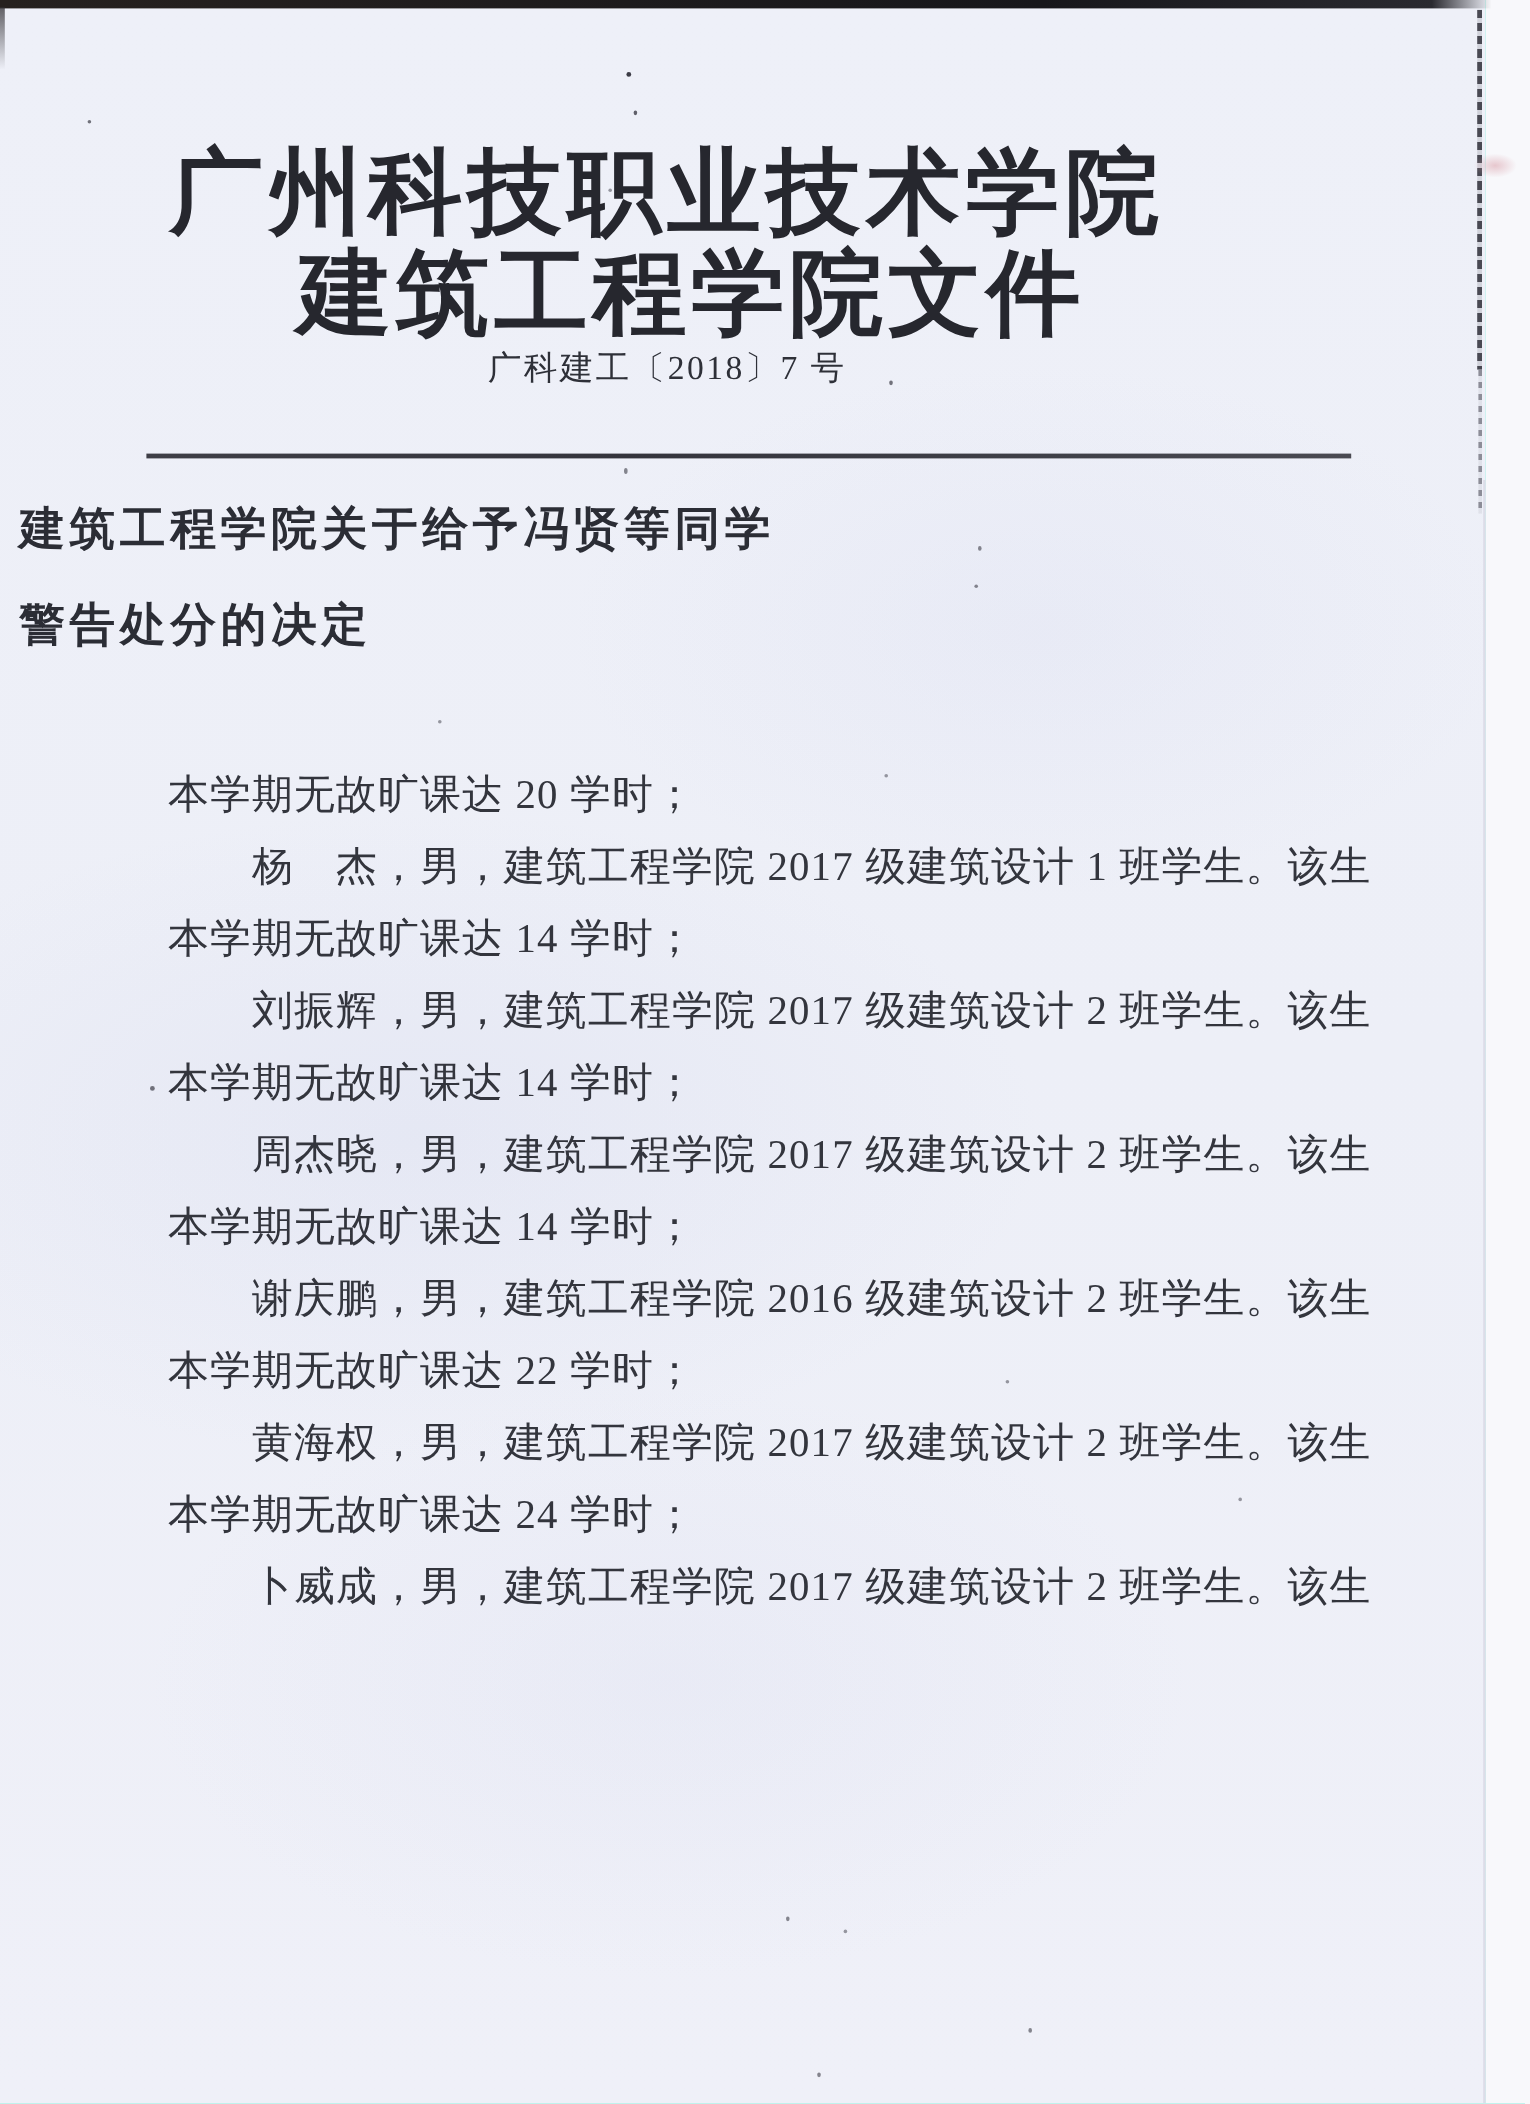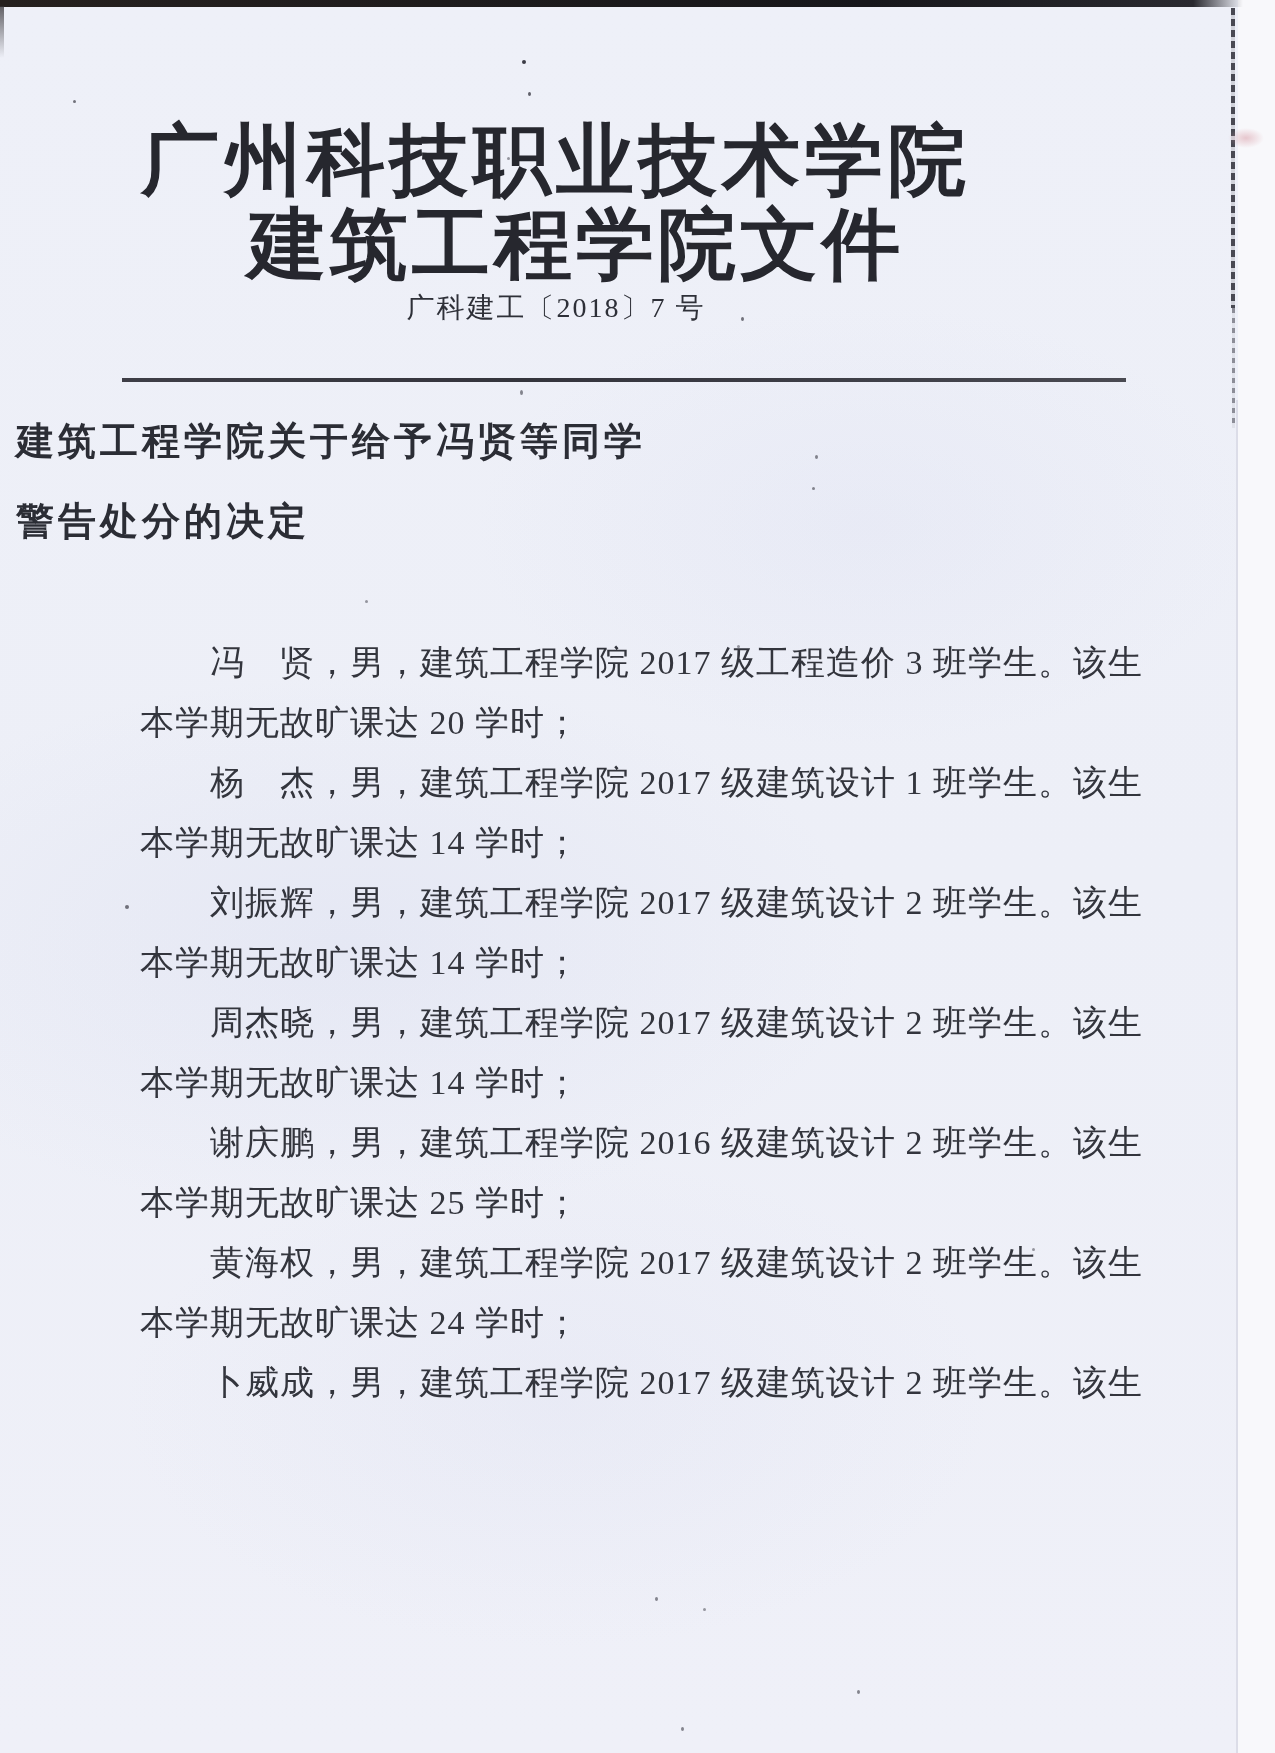--- a/index.html
+++ b/index.html
@@ -145,28 +145,27 @@
 
   <div class="center-band org1">广州科技职业技术学院</div>
   <div class="center-band org2">建筑工程学院文件</div>
   <div class="center-band docnum">广科建工〔2018〕7 号</div>
   <div class="rule"></div>
 
   <div class="title-line title1">建筑工程学院关于给予冯贤等同学</div>
   <div class="title-line title2">警告处分的决定</div>
 
   <div class="body-text">
-    <div class="line indent">冯　贤，男，建筑工程学院 2017 级工程造价 3 班学生。该生</div>
     <div class="line">本学期无故旷课达 20 学时；</div>
     <div class="line indent">杨　杰，男，建筑工程学院 2017 级建筑设计 1 班学生。该生</div>
     <div class="line">本学期无故旷课达 14 学时；</div>
     <div class="line indent">刘振辉，男，建筑工程学院 2017 级建筑设计 2 班学生。该生</div>
     <div class="line">本学期无故旷课达 14 学时；</div>
     <div class="line indent">周杰晓，男，建筑工程学院 2017 级建筑设计 2 班学生。该生</div>
     <div class="line">本学期无故旷课达 14 学时；</div>
     <div class="line indent">谢庆鹏，男，建筑工程学院 2016 级建筑设计 2 班学生。该生</div>
-    <div class="line">本学期无故旷课达 25 学时；</div>
+    <div class="line">本学期无故旷课达 22 学时；</div>
     <div class="line indent">黄海权，男，建筑工程学院 2017 级建筑设计 2 班学生。该生</div>
     <div class="line">本学期无故旷课达 24 学时；</div>
     <div class="line indent">卜威成，男，建筑工程学院 2017 级建筑设计 2 班学生。该生</div>
   </div>
 
 </div>
 
 </body></html>

